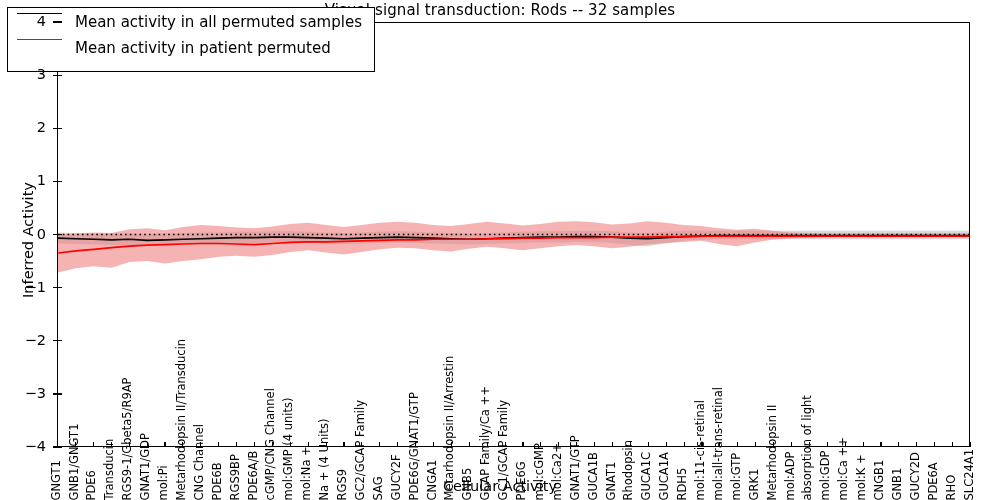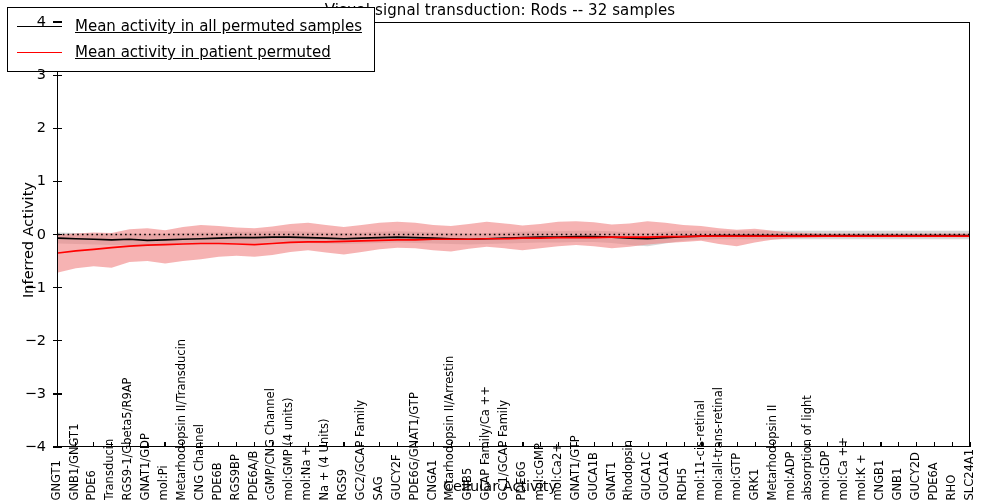--- a/index.html
+++ b/index.html
@@ -47,21 +47,21 @@
   }
   .xtm{position:absolute;top:-5px;width:1.1px;height:5px;background:#000;}
 
   
   #legend{
     position:absolute;left:7px;top:7px;
     border:1.3px solid #000;background:#fff;
     padding:5px 12px 6px 9px;
     box-sizing:border-box;
   }
-  .lgrow{display:flex;align-items:center;height:26px;text-decoration:underline;}
+  .lgrow{display:flex;height:26px;}
   .lgline{width:45px;height:0;border-top:1.6px solid #000;margin-right:13px;}
   .lgline.red{border-top-color:#ff0000;}
   .lgtxt{font-size:15px;color:#000;}
 </style>
 </head>
 <body>
 
 <div id="fig">
 
   <div id="title">Visual signal transduction: Rods -- 32 samples</div>

